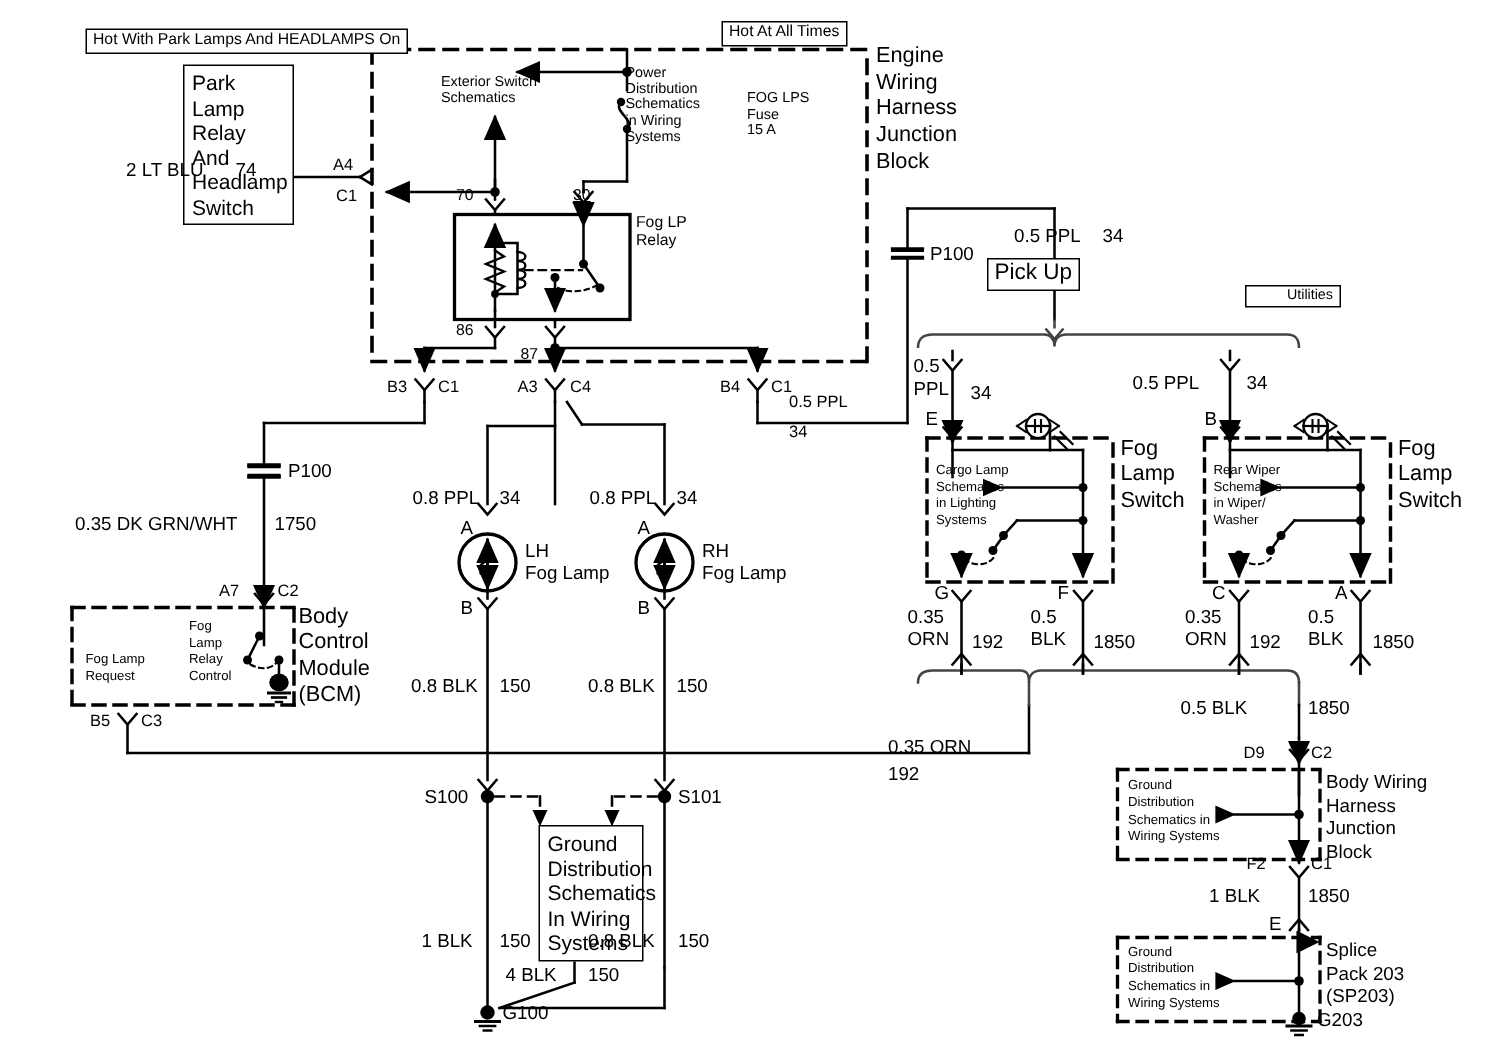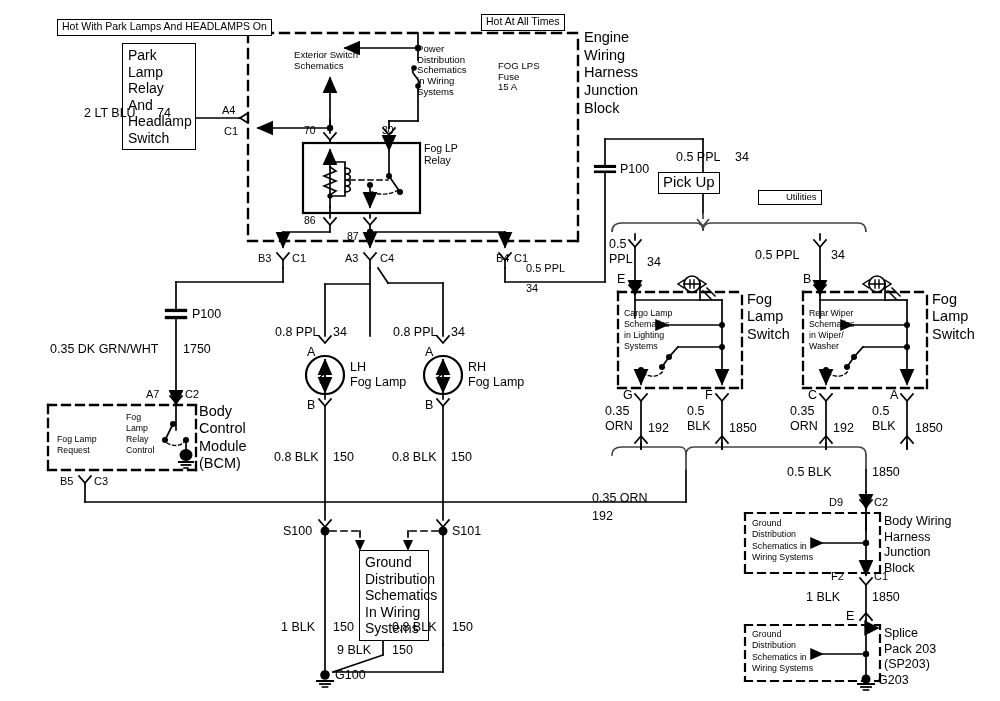--- a/index.html
+++ b/index.html
@@ -384,34 +384,34 @@
 <div class="lbl t11" style="left:304px;top:215px;">86</div>
 <div class="lbl t11" style="left:347px;top:215px;margin-top:16px;">87</div>
 
 <div class="lbl t11" style="left:424px;top:143px;white-space:pre-line;">Fog LP
 Relay</div>
 
 <div class="lbl t12" style="left:258px;top:252px;">B3</div>
 <div class="lbl t12" style="left:292px;top:252px;">C1</div>
 <div class="lbl t12" style="left:345px;top:252px;">A3</div>
 <div class="lbl t12" style="left:380px;top:252px;">C4</div>
-<div class="lbl t12" style="left:480px;top:252px;margin-left:16px;">B4</div>
+<div class="lbl t12" style="left:480px;top:252px;">B4</div>
 <div class="lbl t12" style="left:514px;top:252px;">C1</div>
 
 <div class="lbl t12" style="left:526px;top:262px;">0.5 PPL</div>
 <div class="lbl t12" style="left:526px;top:282px;">34</div>
 
 <div class="lbl t13" style="left:676px;top:150px;">0.5 PPL</div>
 <div class="lbl t13" style="left:735px;top:150px;">34</div>
 
 <div class="lbl t13" style="left:620px;top:162px;">P100</div>
 <div class="lbl t13" style="left:192px;top:307px;">P100</div>
 
 <div class="box-title" style="left:613px;top:172px;font-size:15px;margin-left:45px;">Pick Up</div>
-<div class="box-title" style="left:758px;top:190px;font-size:9.5px;padding-left:27px;">Utilities</div>
+<div class="box-title" style="left:830px;top:190px;font-size:9.5px;padding-left:27px;">Utilities</div>
 
 <div class="lbl t13" style="left:609px;top:237px;white-space:pre-line;line-height:1.18;">0.5
 PPL</div>
 <div class="lbl t13" style="left:647px;top:255px;">34</div>
 <div class="lbl t13" style="left:617px;top:272px;">E</div>
 
 <div class="lbl t13" style="left:755px;top:248px;">0.5 PPL</div>
 <div class="lbl t13" style="left:831px;top:248px;">34</div>
 <div class="lbl t13" style="left:803px;top:272px;">B</div>
 
@@ -530,18 +530,18 @@
 <div class="wbox" style="left:359px;top:550px;width:58px;white-space:pre-line;">Ground
 Distribution
 Schematics
 In Wiring
 Systems</div>
 
 <div class="lbl t13" style="left:281px;top:620px;">1 BLK</div>
 <div class="lbl t13" style="left:333px;top:620px;">150</div>
 <div class="lbl t13" style="left:392px;top:620px;">0.8 BLK</div>
 <div class="lbl t13" style="left:452px;top:620px;">150</div>
-<div class="lbl t13" style="left:337px;top:643px;">9 BLK</div>
+<div class="lbl t13" style="left:337px;top:643px;">4 BLK</div>
 <div class="lbl t13" style="left:392px;top:643px;">150</div>
 
 <div class="lbl t13" style="left:335px;top:668px;">G100</div>
 
 </div>
 
 </body></html>

